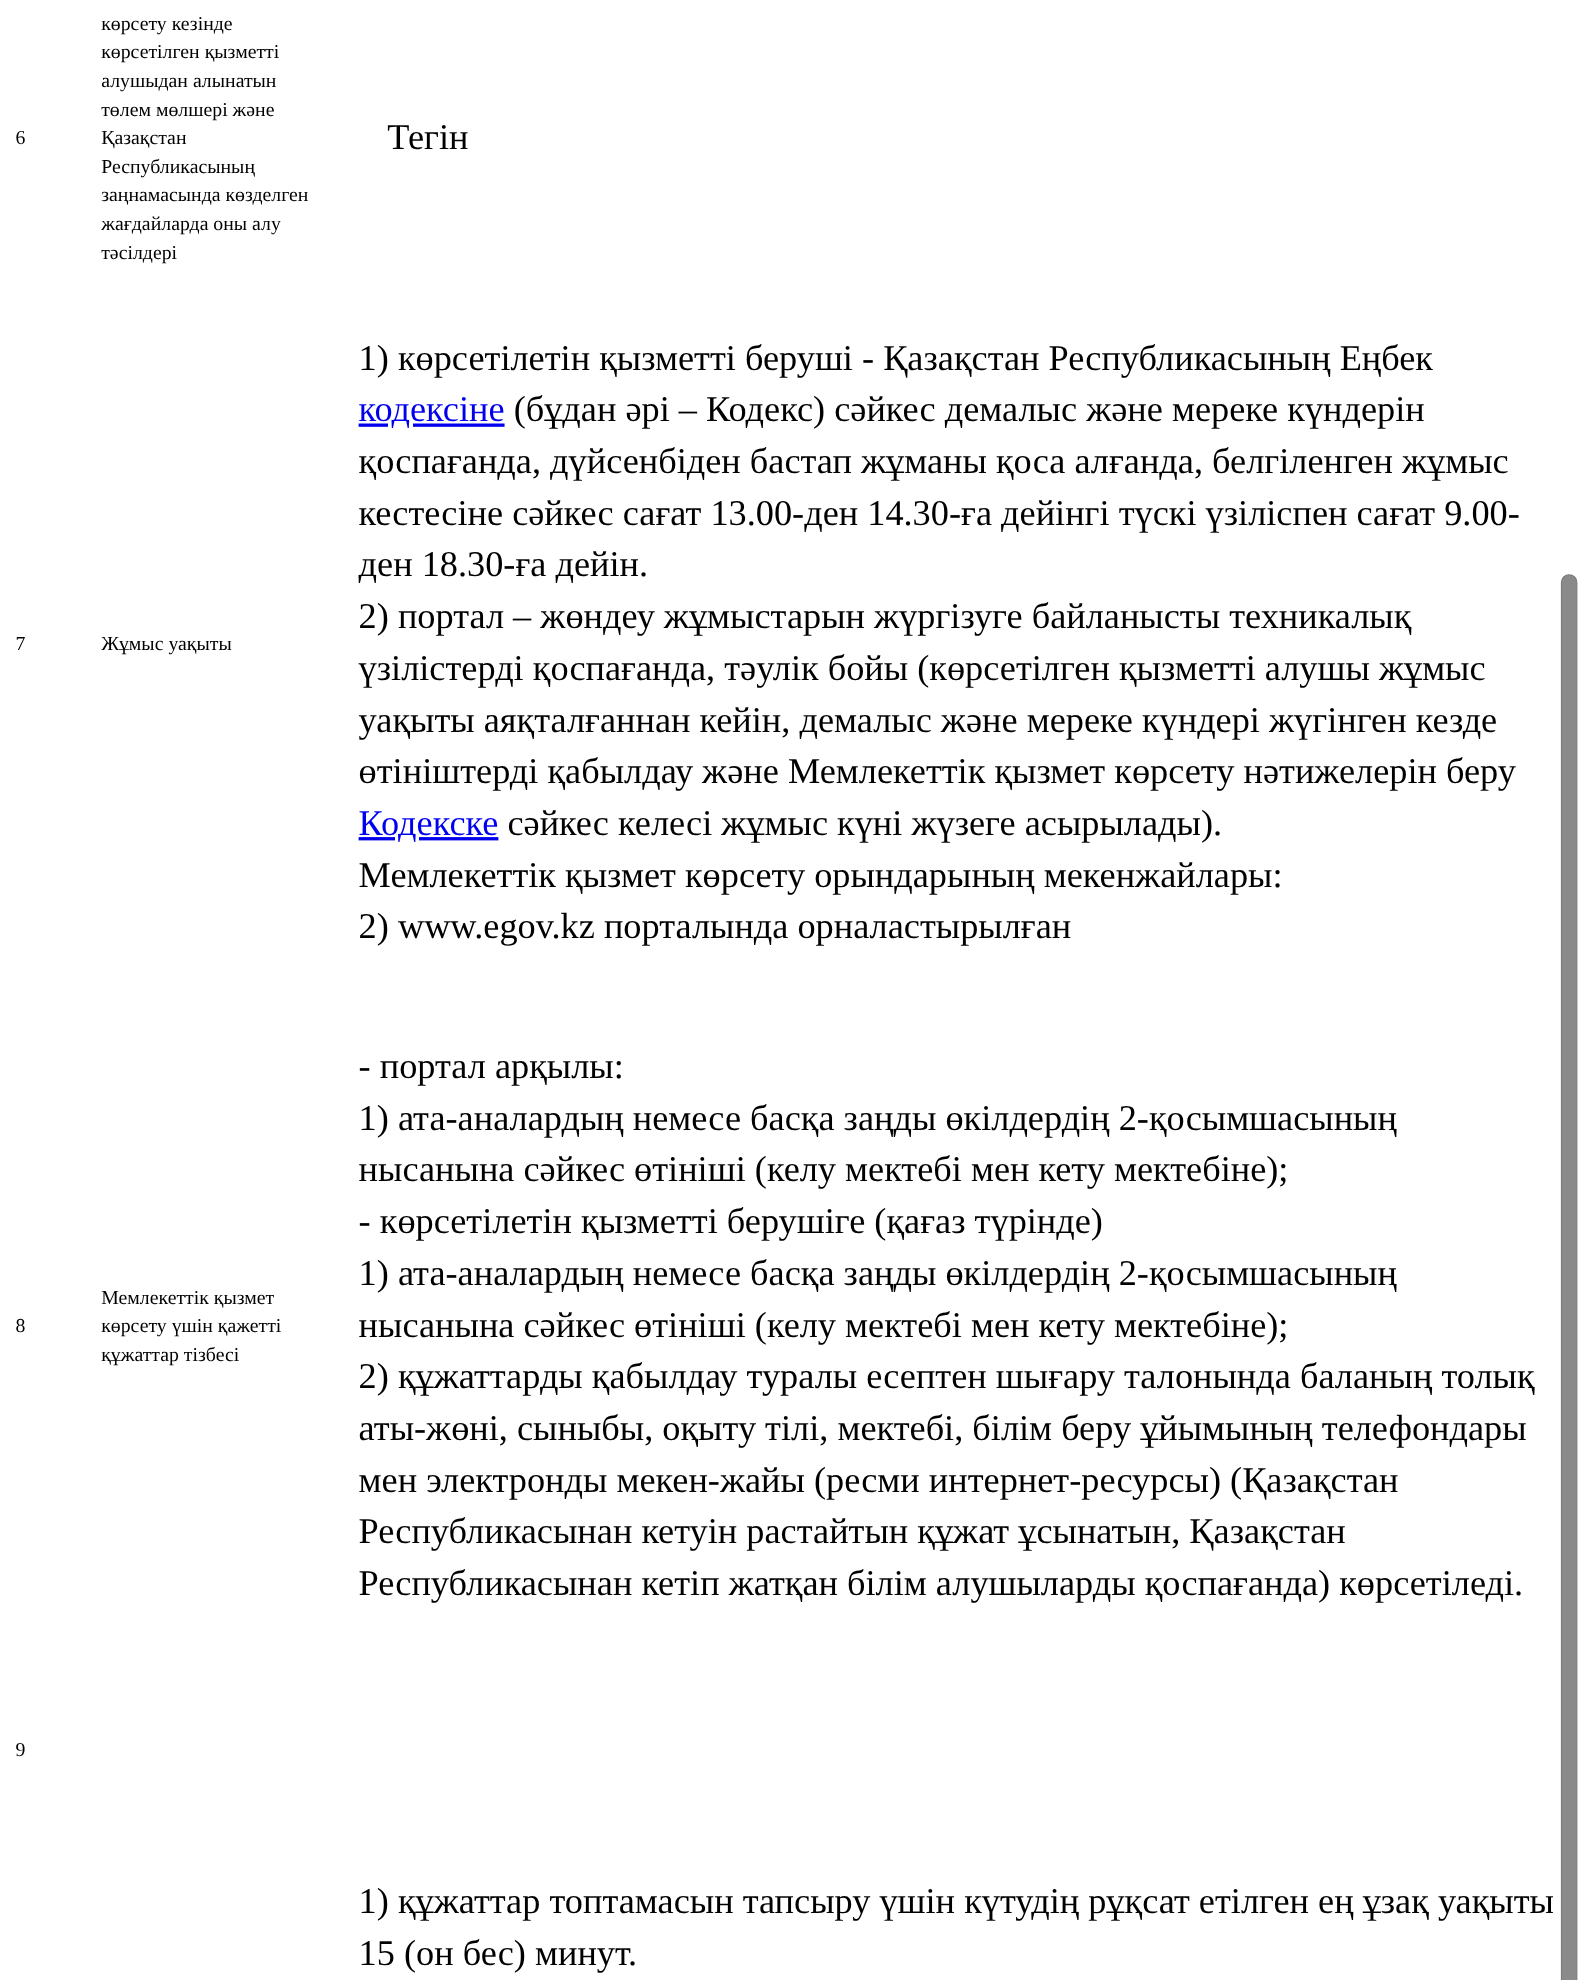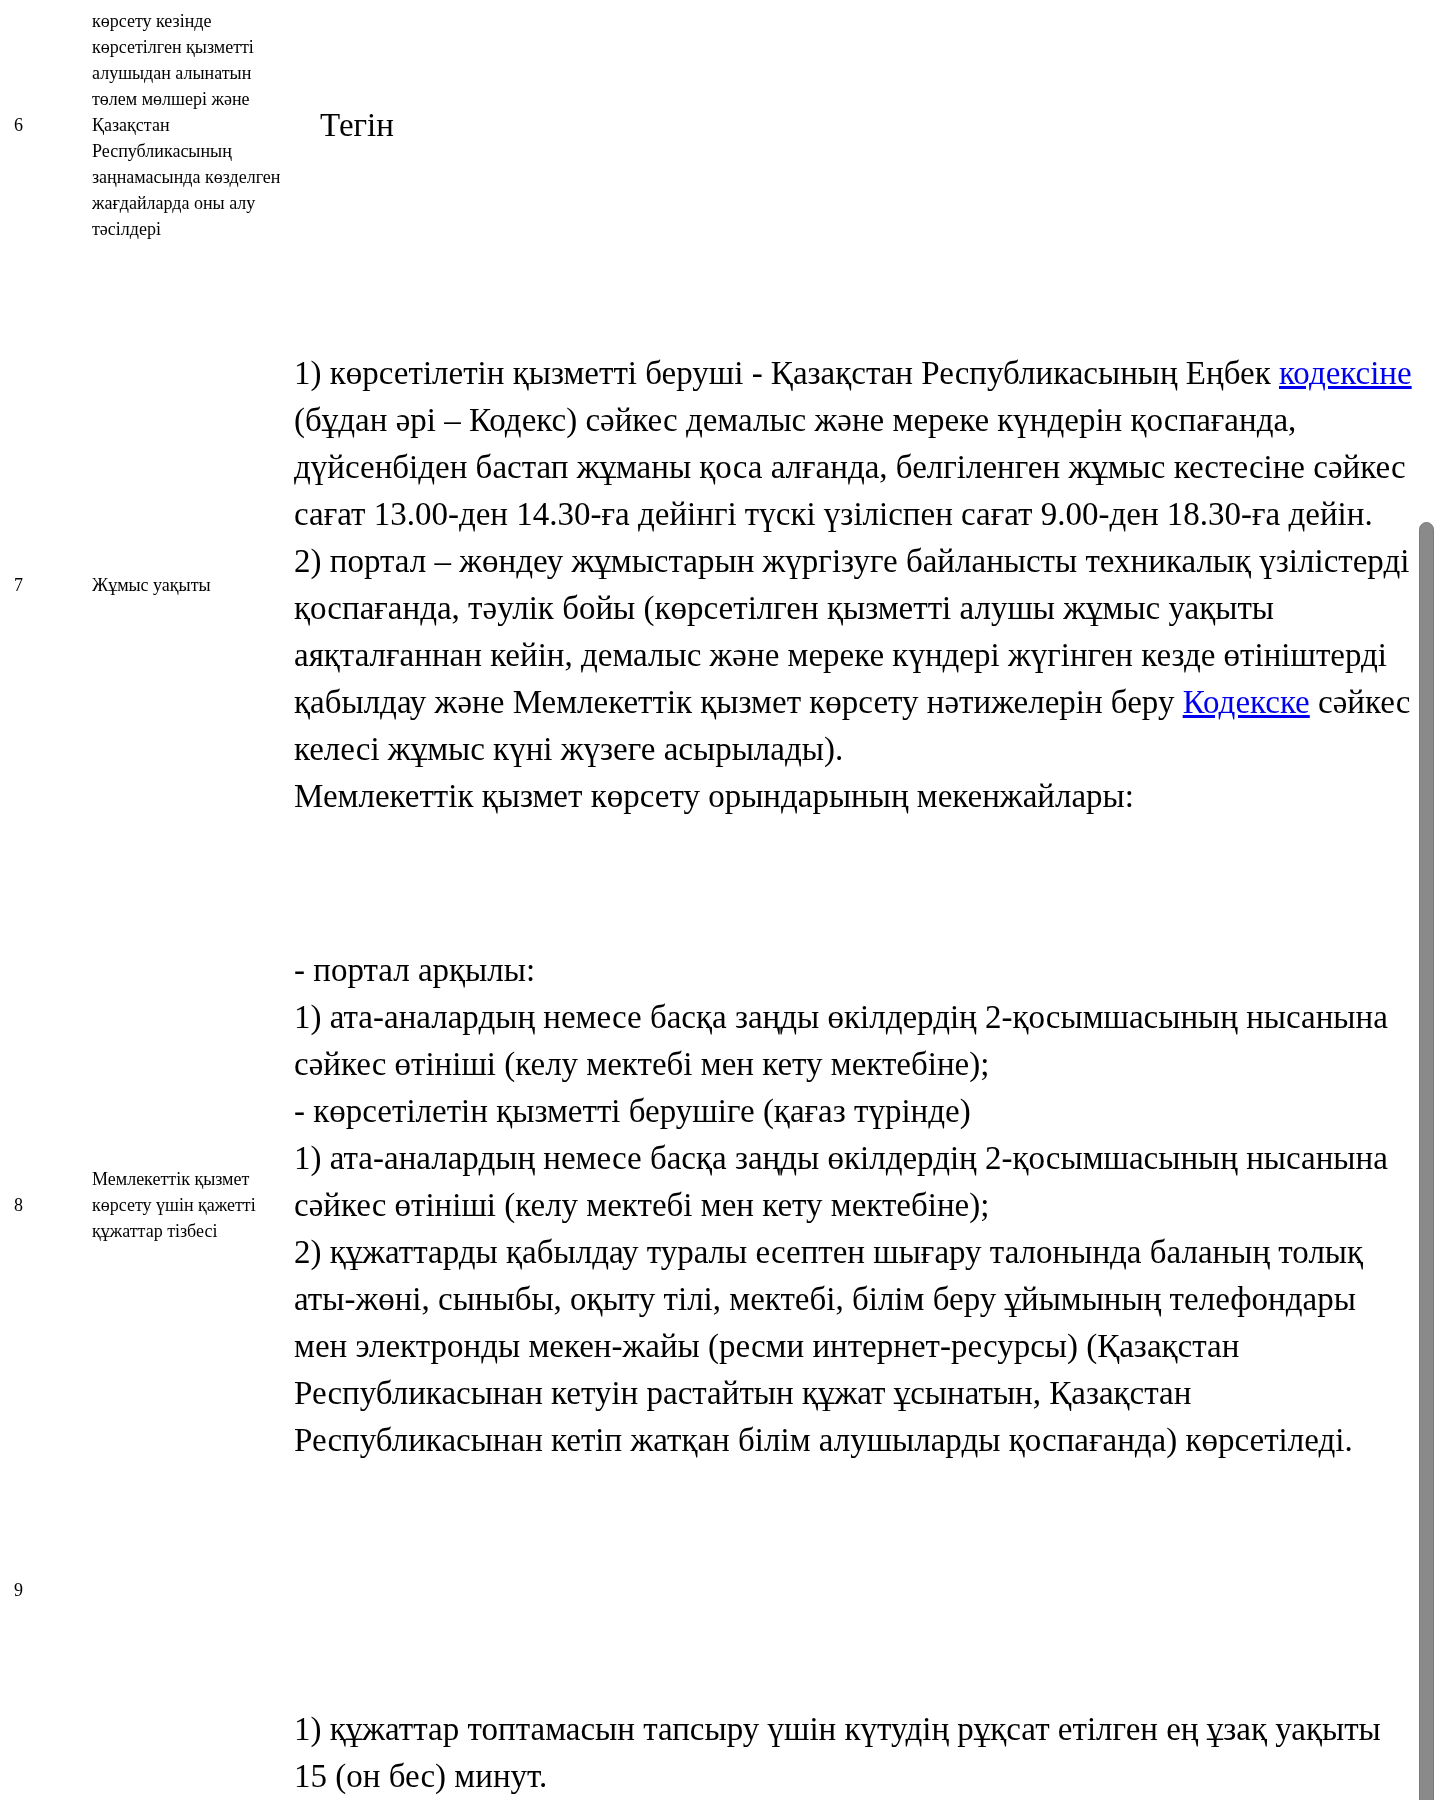--- a/index.html
+++ b/index.html
@@ -17,21 +17,21 @@
   .cell-num {
     flex: 0 0 30px; width: 30px;
     font-size: 18px; line-height: 26px;
   }
   .cell-label {
     flex: 0 0 200px; width: 200px;
     font-size: 18px; line-height: 26px; margin-left: 48px;
   }
   .cell-content {
     flex: 1 1 auto;
-    margin-left: 2px;
+    margin-left: 34px;
     padding-right: 24px;
     font-size: 33px; line-height: 47px;
   }
   .cell-content p { margin: 0; }
   .row-6  { min-height: 250px; }
   .row-7  { min-height: 670px; }
   .row-8  { min-height: 570px; }
   .row-9  { min-height: 200px; }
   .row-10 { min-height: 140px; align-items: flex-start; padding-top: 16px; }
   .value-free { padding-left: 26px; }
@@ -66,20 +66,21 @@
     <div class="cell-num">
       <span>7</span>
     </div>
     <div class="cell-label">
       <span>Жұмыс уақыты</span>
     </div>
     <div class="cell-content">
       <p><span>1) көрсетілетін қызметті беруші - Қазақстан Республикасының Еңбек </span><a href="#" class="doc-link">кодексіне</a><span> (бұдан әрі – Кодекс) сәйкес демалыс және мереке күндерін қоспағанда, дүйсенбіден бастап жұманы қоса алғанда, белгіленген жұмыс кестесіне сәйкес сағат 13.00-ден 14.30-ға дейінгі түскі үзіліспен сағат 9.00-ден 18.30-ға дейін.</span></p>
       <p><span>2) портал – жөндеу жұмыстарын жүргізуге байланысты техникалық үзілістерді қоспағанда, тәулік бойы (көрсетілген қызметті алушы жұмыс уақыты аяқталғаннан кейін, демалыс және мереке күндері жүгінген кезде өтініштерді қабылдау және Мемлекеттік қызмет көрсету нәтижелерін беру </span><a href="#" class="doc-link">Кодекске</a><span> сәйкес келесі жұмыс күні жүзеге асырылады).</span></p>
       <p>Мемлекеттік қызмет көрсету орындарының мекенжайлары:</p>
+      <p>2) www.egov.kz порталында орналастырылған</p>
     </div>
   </div>
 
   <div class="row row-8">
     <div class="cell-num">
       <span>8</span>
     </div>
     <div class="cell-label">
       <span>Мемлекеттік қызмет көрсету үшін қажетті құжаттар тізбесі</span>
     </div>

